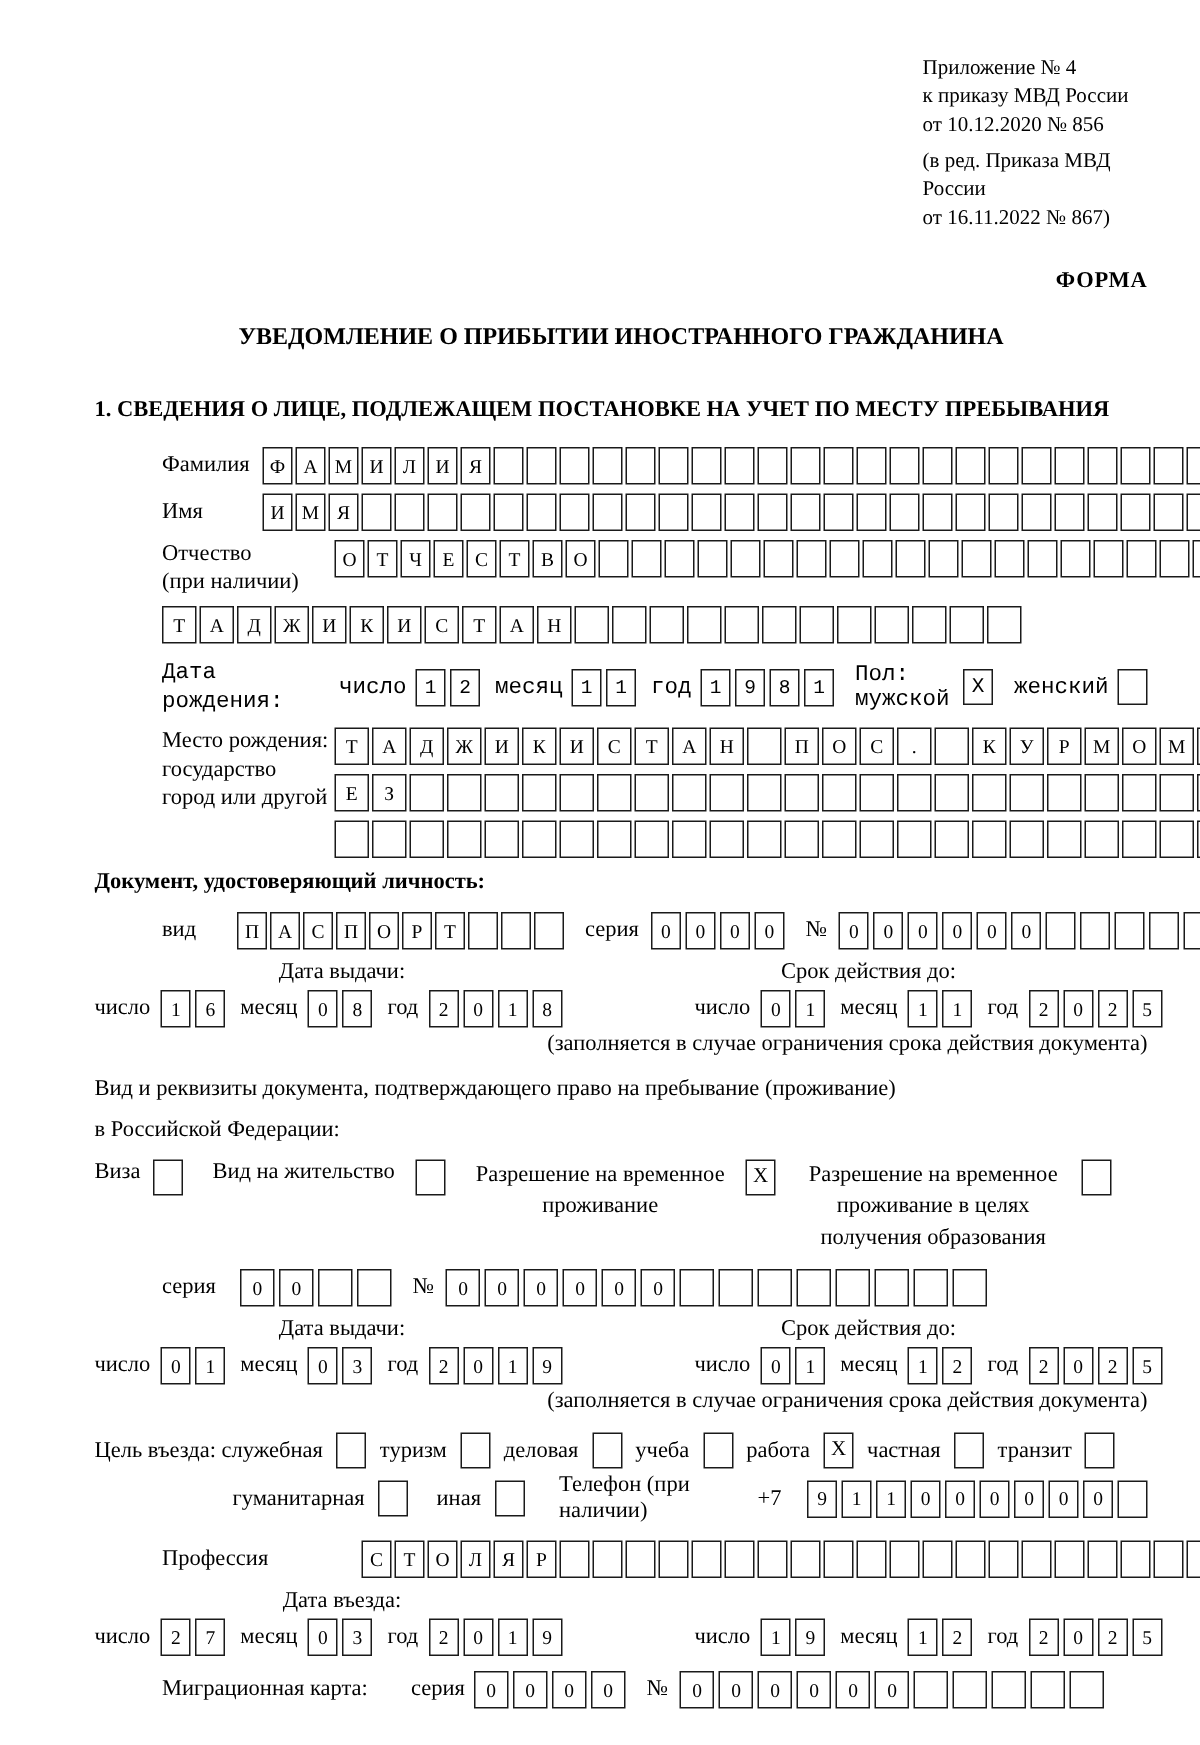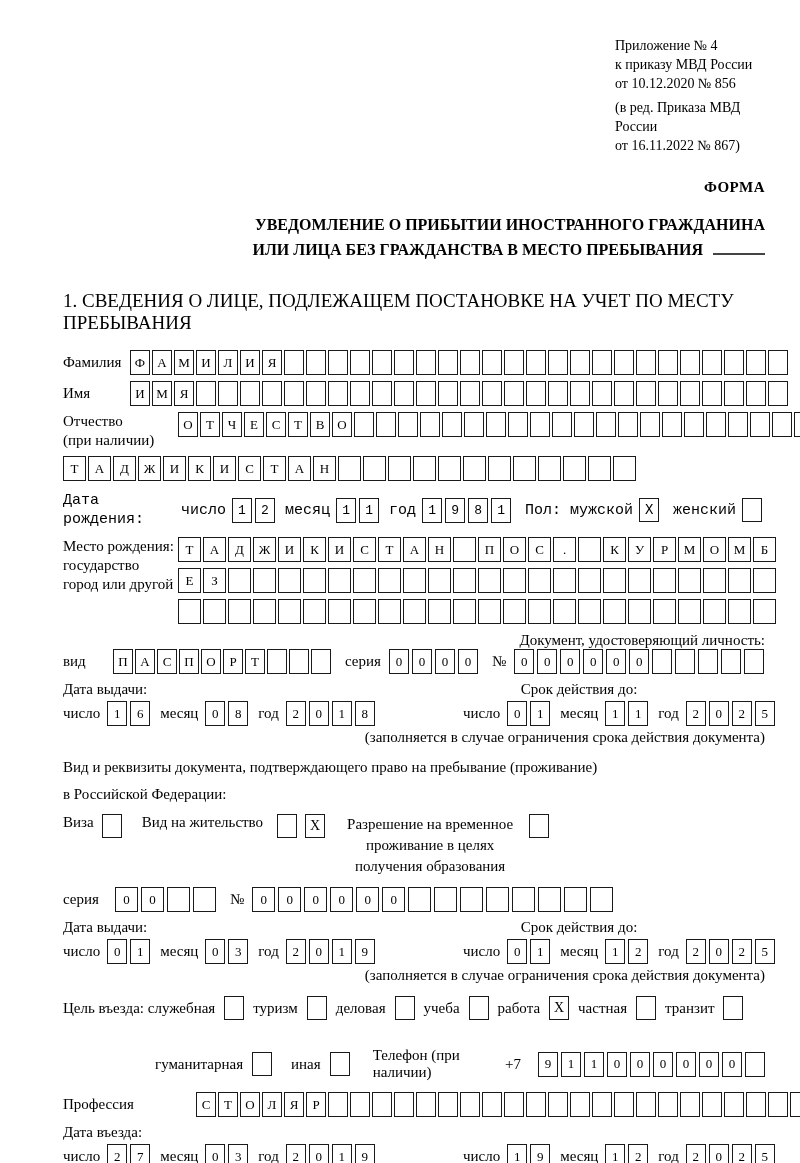--- a/index.html
+++ b/index.html
@@ -1,54 +1,54 @@
 <!DOCTYPE html>
 <html><head>
 <meta charset="utf-8">
 <style>
   html,body{margin:0;padding:0;background:#ffffff;}
   .page{width:800px;min-height:1163px;box-sizing:border-box;background:#fff;color:#000;
         font-family:"Liberation Serif","DejaVu Serif",serif;padding:36px 35px 18px 63px;}
   .appendix{margin-left:552px;font-size:14px;line-height:19px;}
   .appendix .amend{margin-top:5px;}
   .forma{font-weight:700;text-align:right;font-size:15px;margin-top:24px;letter-spacing:.5px;}
-  .title{font-weight:700;text-align:right;font-size:16px;margin-top:16px;line-height:25px;}
+  .title{font-weight:700;text-align:center;font-size:16px;margin-top:16px;line-height:25px;}
   .title .blank{display:inline-block;width:52px;border-bottom:2px solid #444;height:13px;margin-left:10px;}
-  .sec{font-weight:400;font-size:19px;margin-top:28px;margin-bottom:16px;}
-  .row{display:flex;align-items:center;margin-bottom:6px;font-size:15px;}
+  .sec{font-weight:700;font-size:15px;margin-top:28px;margin-bottom:16px;}
+  .row{display:flex;align-items:center;margin-bottom:6px;font-size:15px;margin-left:45px;}
   .row-top{align-items:flex-start;}
   .lblcol{flex:0 0 67px;}
   .lblcol2{flex:0 0 115px;line-height:19px;}
   .lblcol3{flex:0 0 87px;}
   .cells{display:flex;gap:2px;flex-wrap:nowrap;}
   .cell{box-sizing:border-box;width:20px;height:25px;border:1.5px solid #1a1a1a;display:flex;
         align-items:center;justify-content:center;font-size:13px;flex:0 0 auto;background:#fff;}
   .wide .cell{width:23px;}
   .digits{gap:3px;}
   .checkbox{box-sizing:border-box;width:20px;height:24px;border:1.5px solid #1a1a1a;display:inline-flex;
         align-items:center;justify-content:center;font-size:14px;flex:0 0 auto;}
   .mr6{margin-right:6px;} .ml10{margin-left:10px;} .ml14{margin-left:14px;}
   .stack{line-height:19px;}
-  .center-bold{text-align:right;font-weight:400;font-size:15px;margin:8px 0 0;}
+  .center-bold{text-align:left;font-weight:700;font-size:15px;margin:8px 0 11px;}
   .dates-head{display:flex;font-size:15px;margin-top:7px;}
-  .dh-left{flex:0 0 330px;}
+  .dh-left{flex:0 0 330px;text-align:center;}
   .dh-right{flex:1;text-align:center;}
   .dates-row{display:flex;align-items:center;font-size:15px;margin-top:3px;}
   .dg{display:flex;align-items:center;}
   .dg-left{flex:0 0 400px;}
   .dg .lbl{margin:0 7px 0 10px;}
   .dg .lbl:first-child{margin-left:0;}
   .dates-note{font-size:15px;text-align:right;margin-top:3px;}
   .plain{font-size:15px;line-height:27px;margin-top:8px;}
   .visa-row{display:flex;align-items:flex-start;font-size:15px;margin:6px 0 8px;}
   .visa-row .gap8{margin-left:8px;} .visa-row .gap20{margin-left:20px;} .visa-row .gap14{margin-left:14px;}
   .opt2{width:178px;text-align:center;line-height:21px;}
   .opt3{width:182px;text-align:center;line-height:21px;}
   .purpose{display:flex;align-items:center;gap:9px;font-size:15px;margin-top:12px;}
-  .purpose2{display:flex;align-items:center;gap:9px;font-size:15px;margin-top:27px;margin-left:92px;}
+  .purpose2{display:flex;align-items:center;gap:9px;font-size:15px;margin-top:3px;margin-left:92px;}
   .phone-lbl{margin-left:14px;} .phone-pre{margin-left:22px;margin-right:8px;}
   .reps-rows{display:flex;flex-direction:column;gap:6px;}
   .mig-lbl{flex:0 0 152px;}
   .slbl{margin:0 8px 0 14px;}
 </style>
 </head>
 <body>
 
 <div class="page">
 
@@ -57,21 +57,20 @@
     <div>к приказу МВД России</div>
     <div>от 10.12.2020 № 856</div>
     <div class="amend">(в ред. Приказа МВД России</div>
     <div>от 16.11.2022 № 867)</div>
   </div>
 
   <div class="forma">ФОРМА</div>
 
   <div class="title">
     <div>УВЕДОМЛЕНИЕ О ПРИБЫТИИ ИНОСТРАННОГО ГРАЖДАНИНА</div>
-    <div><span>ИЛИ ЛИЦА БЕЗ ГРАЖДАНСТВА В МЕСТО ПРЕБЫВАНИЯ</span><span class="blank"></span></div>
   </div>
 
   <div class="sec">1. СВЕДЕНИЯ О ЛИЦЕ, ПОДЛЕЖАЩЕМ ПОСТАНОВКЕ НА УЧЕТ ПО МЕСТУ ПРЕБЫВАНИЯ</div>
 
   <div class="row">
     <div class="lblcol">Фамилия</div>
     <div class="cells">
         <span class="cell">Ф</span>
         <span class="cell">А</span>
         <span class="cell">М</span>
@@ -407,20 +406,21 @@
   <div class="plain">
     <div>Вид и реквизиты документа, подтверждающего право на пребывание (проживание)</div>
     <div>в Российской Федерации:</div>
   </div>
 
   <div class="visa-row">
     <span>Виза</span>
     <span class="checkbox gap8"></span>
     <span class="gap20">Вид на жительство</span>
     <span class="checkbox gap14"></span>
+    <span class="opt2 gap14">Разрешение на временное проживание</span>
     <span class="checkbox gap8">X</span>
     <span class="opt3 gap14">Разрешение на временное проживание в целях получения образования</span>
     <span class="checkbox gap8"></span>
   </div>
 
   <div class="row" style="margin-top:10px;">
     <span class="mr6" style="flex:0 0 46px;">серия</span>
     <span class="cells wide digits">
         <span class="cell">0</span>
         <span class="cell">0</span>

